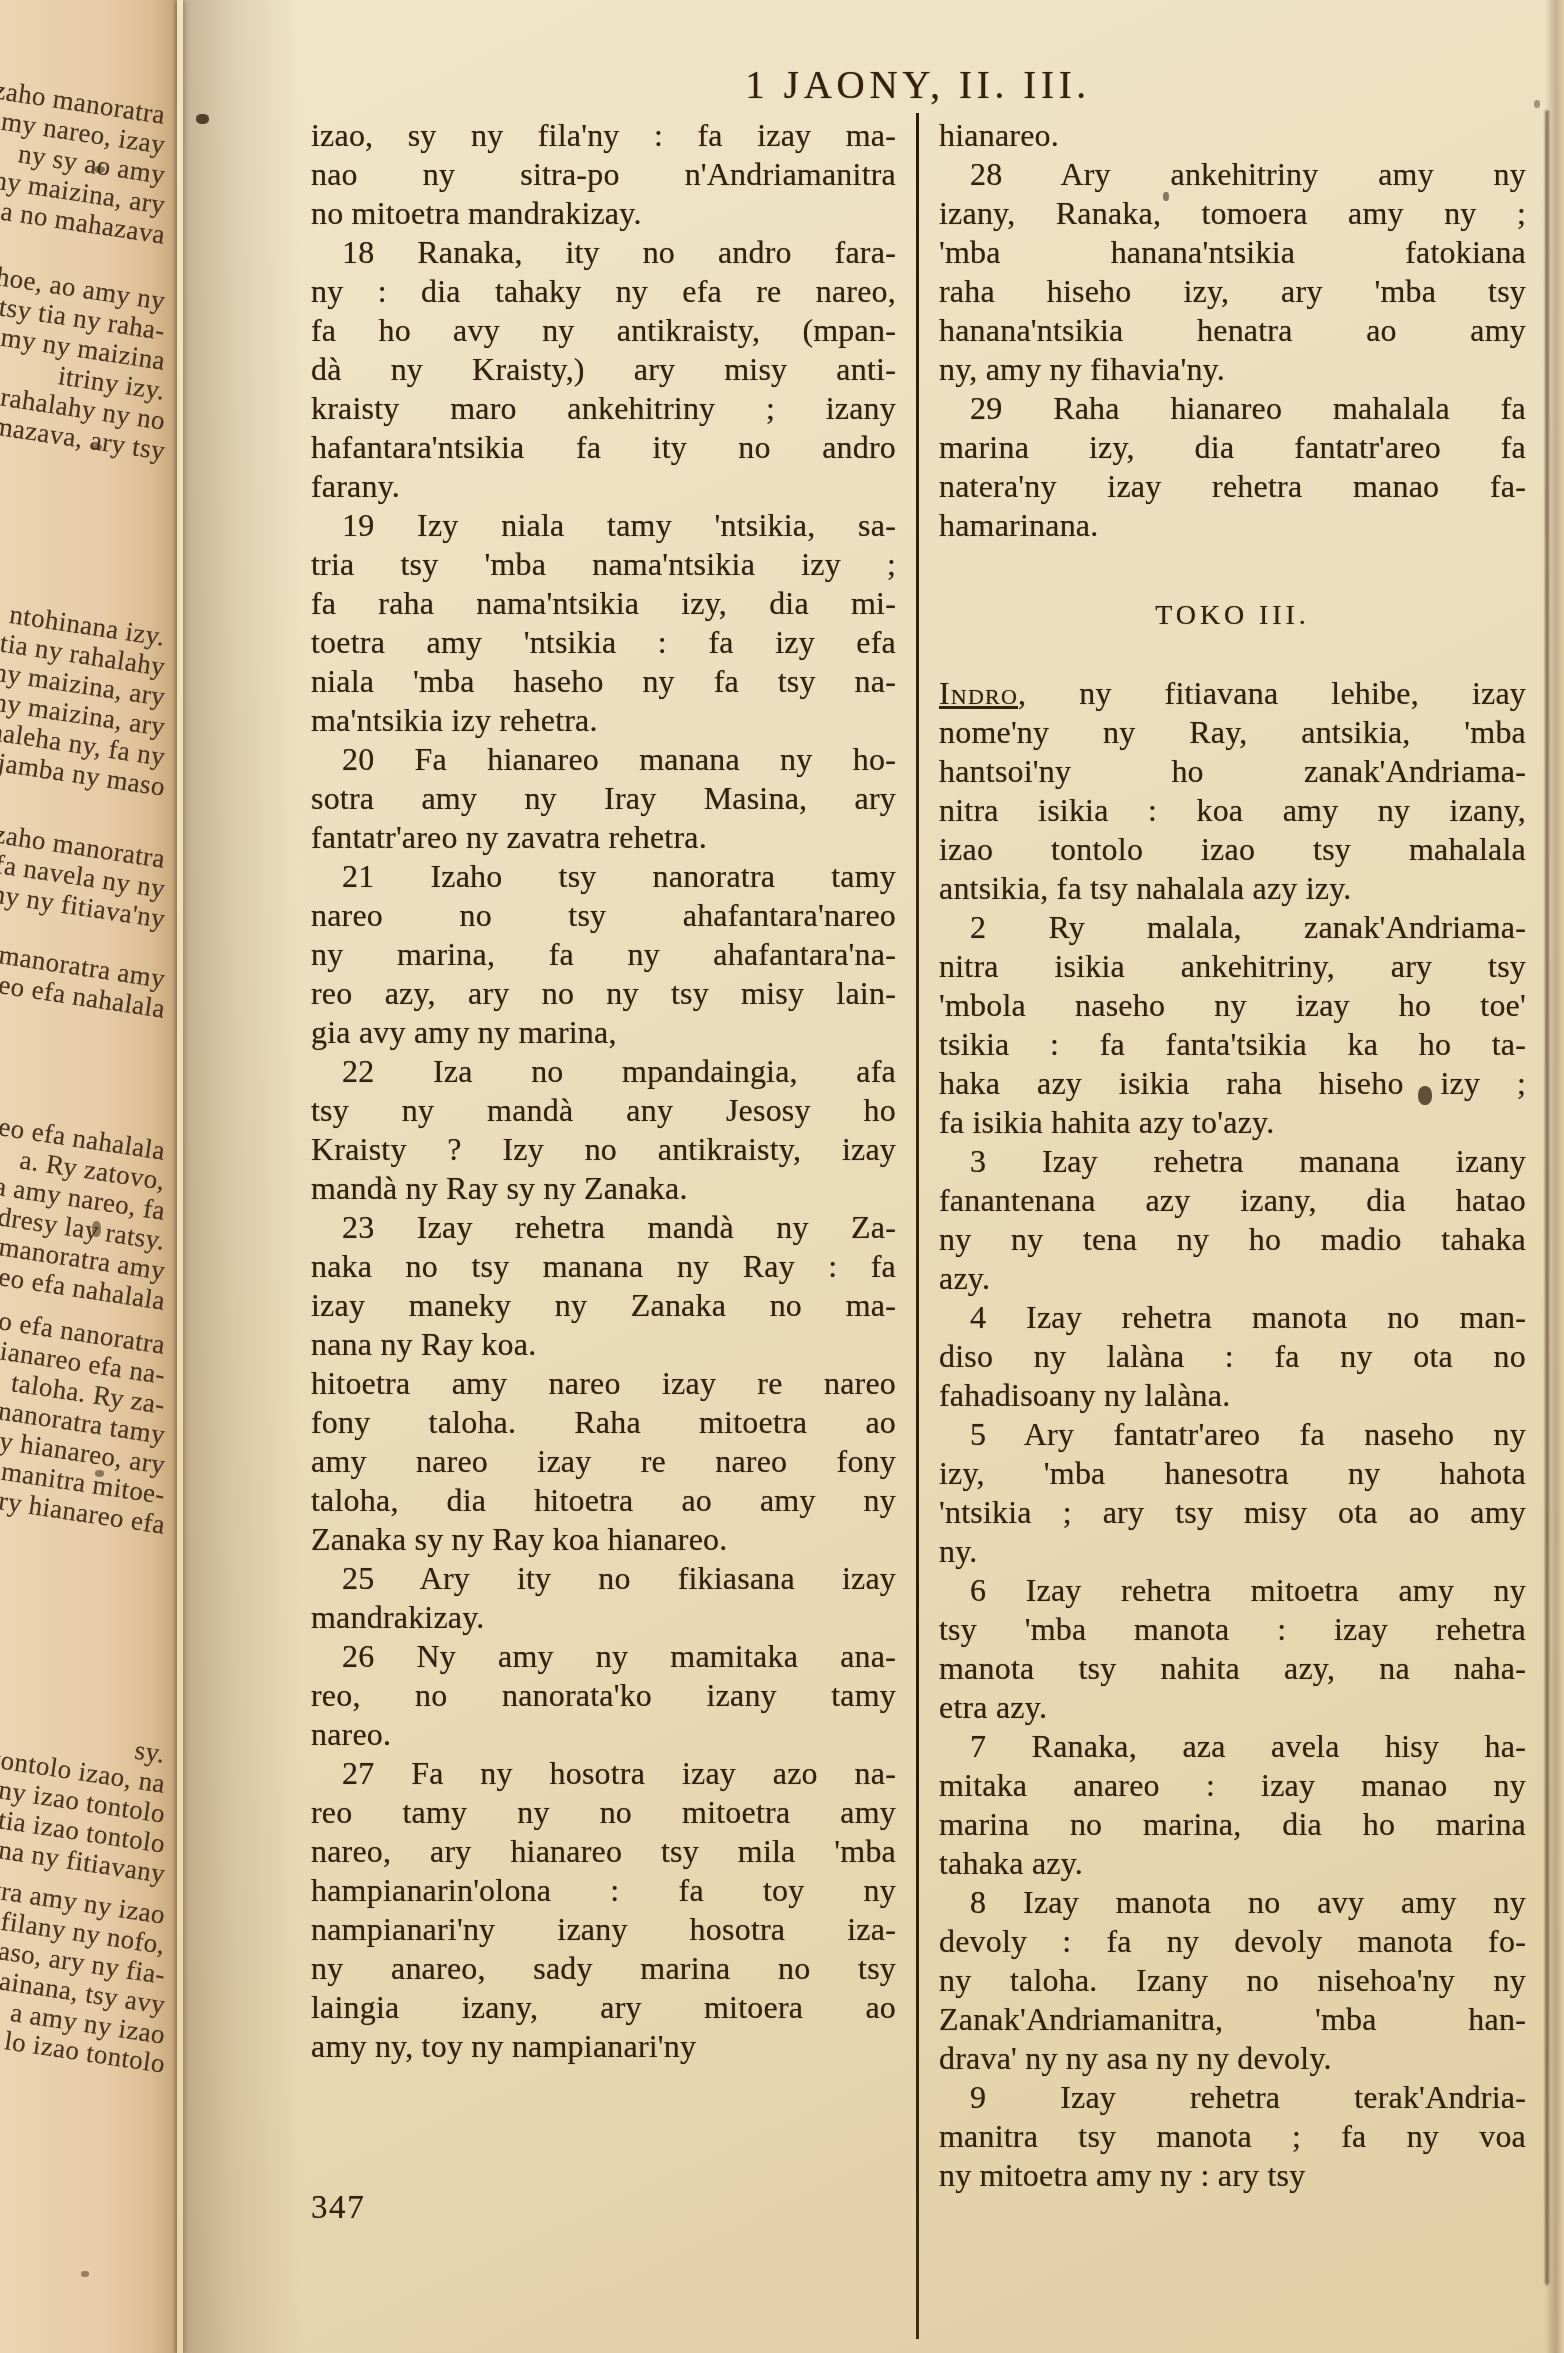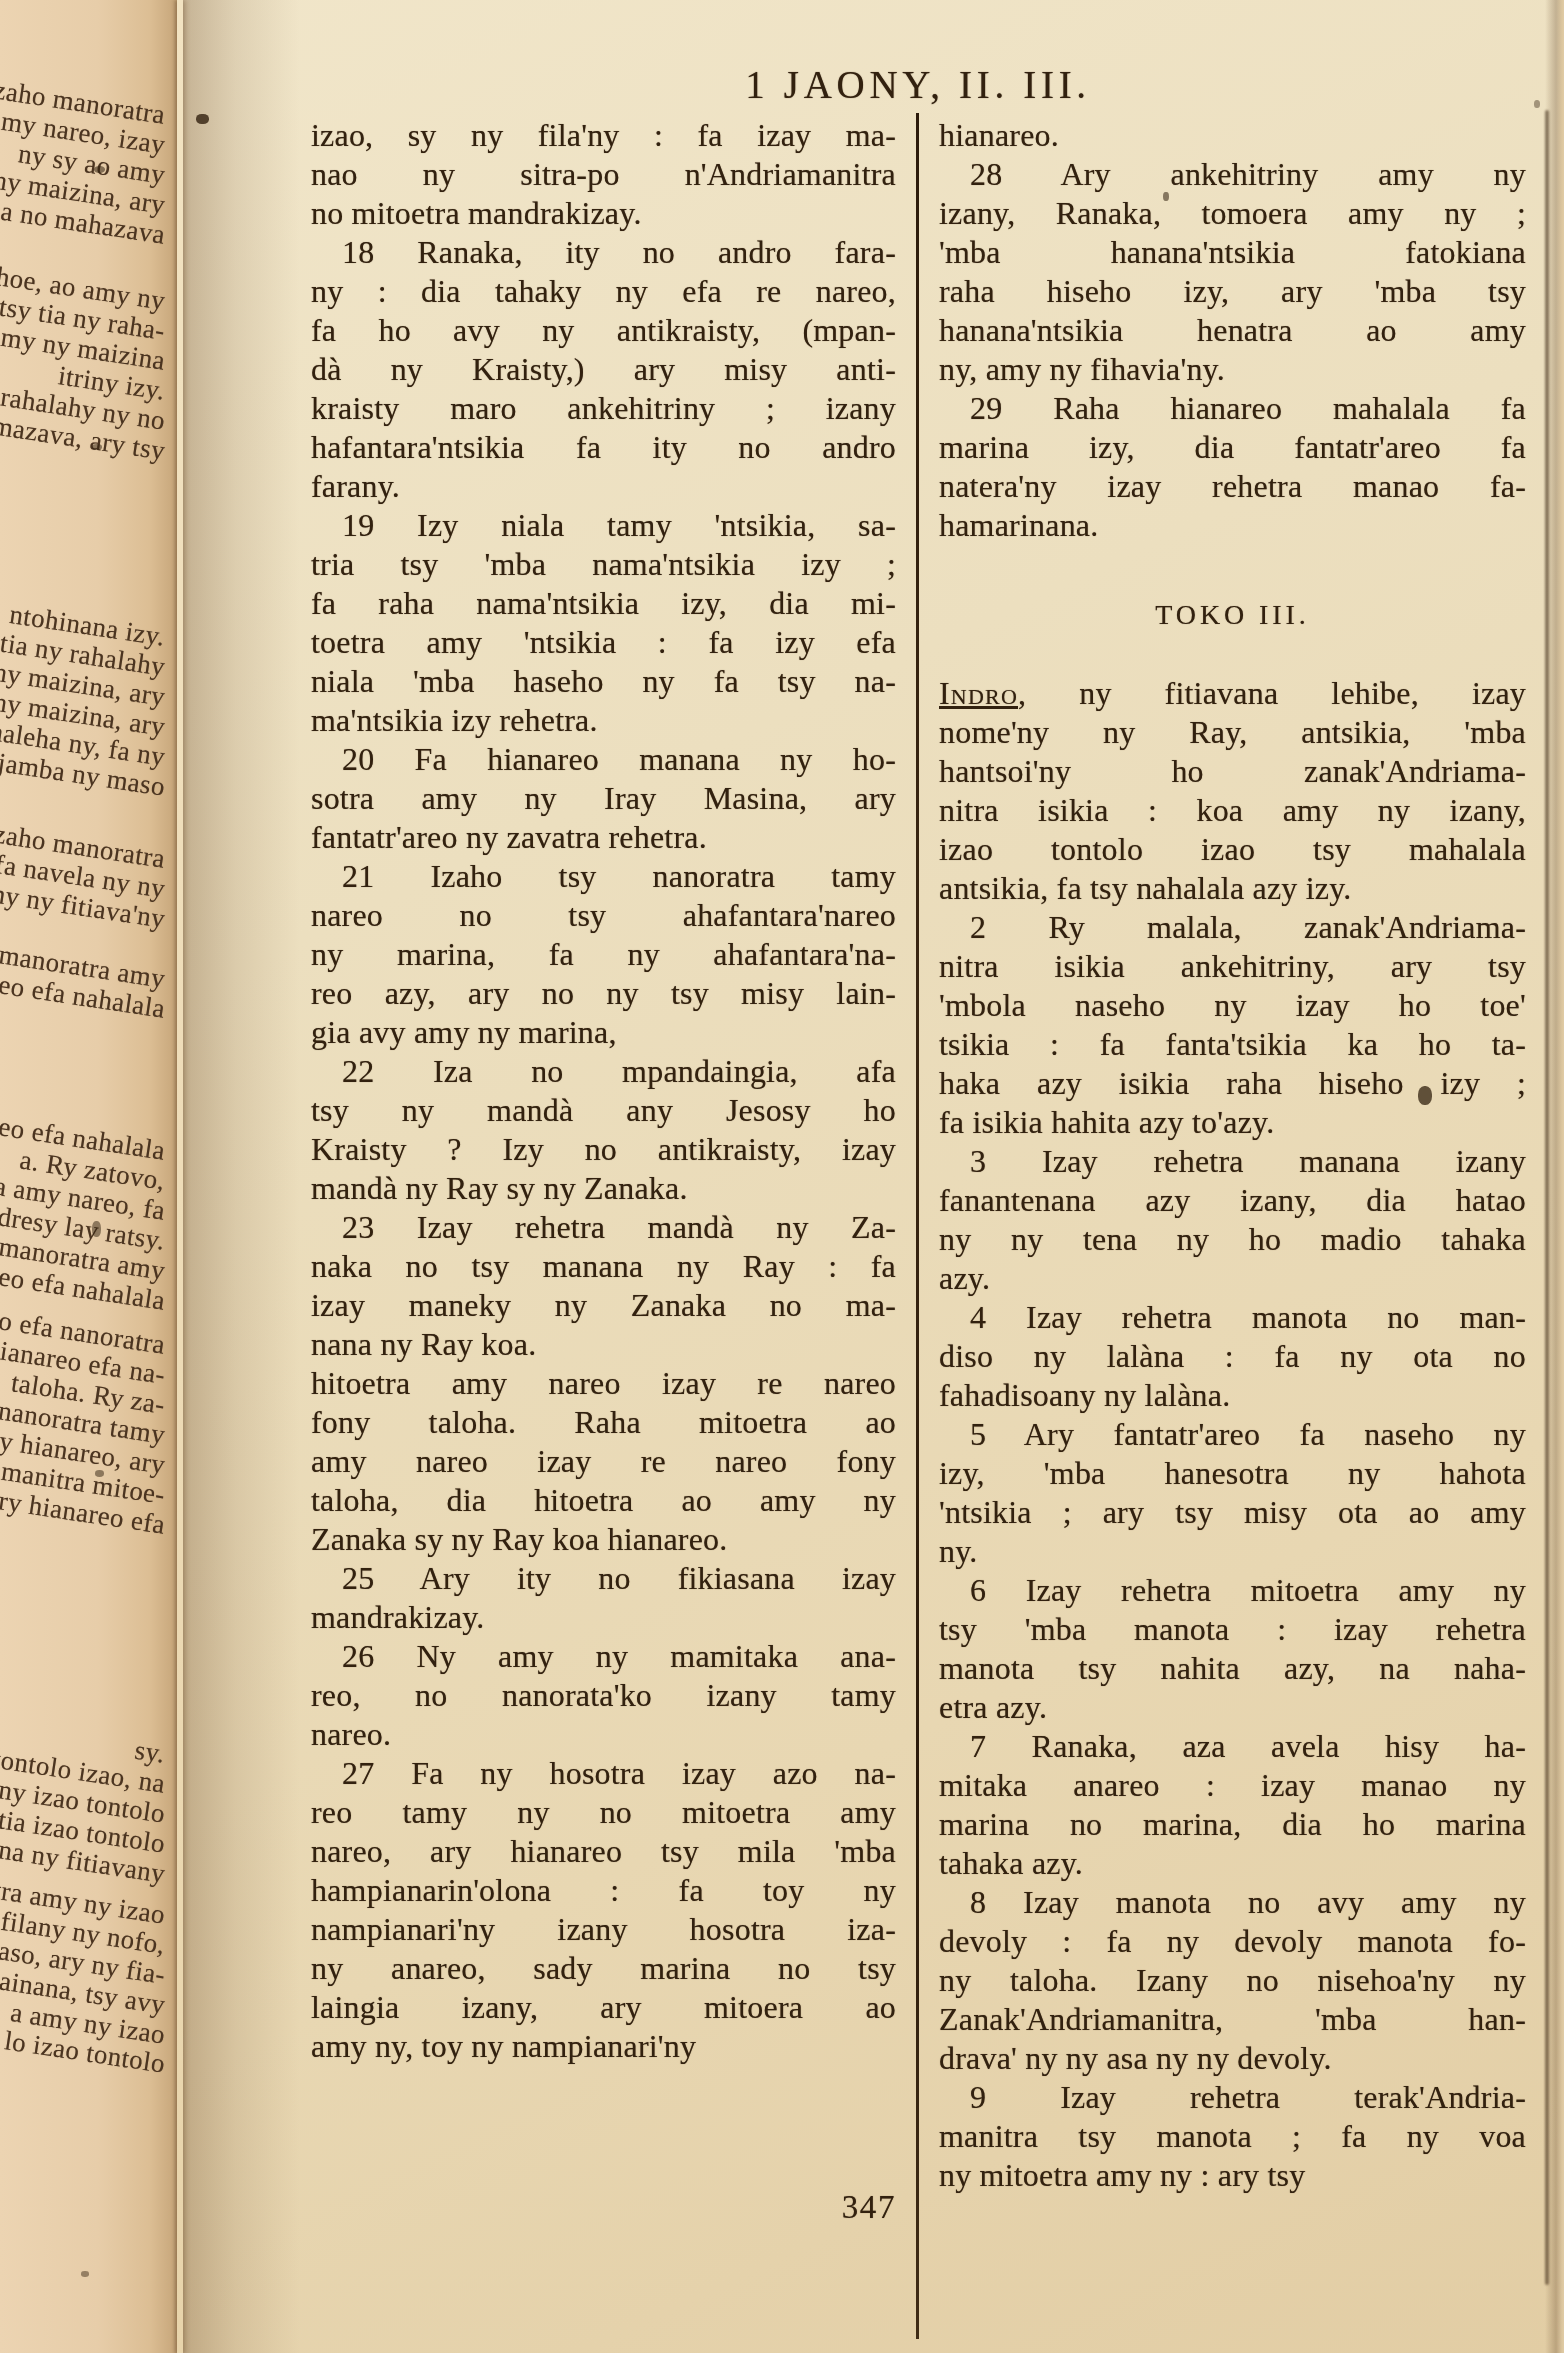--- a/index.html
+++ b/index.html
@@ -57,21 +57,21 @@
   .line.ind{text-indent:31px;}
   .chapter-heading{
     text-align:center;font-size:28px;letter-spacing:3.9px;margin:50px 0 40px 0;
   }
   .sc{font-variant:small-caps;letter-spacing:1.2px;text-decoration:underline;}
   .column-divider{
     position:absolute;left:916px;top:113px;width:3.1px;height:2226px;
     background:linear-gradient(180deg,#2c1b0b,#3a2612 40%,#2c1b0b 75%,#402c16);
   }
   .page-number{
-    position:absolute;top:2189px;left:311px;width:585px;text-align:right;
+    position:absolute;top:2189px;left:311px;width:585px;text-align:left;
     font-size:33px;letter-spacing:1.6px;text-shadow:0 0 0.9px rgba(48,28,10,.55);
   }
   .speck{position:absolute;border-radius:45%;}
 </style>
 </head>
 <body>
 
 <div class="screenshot">
 
   <div class="facing-page">

